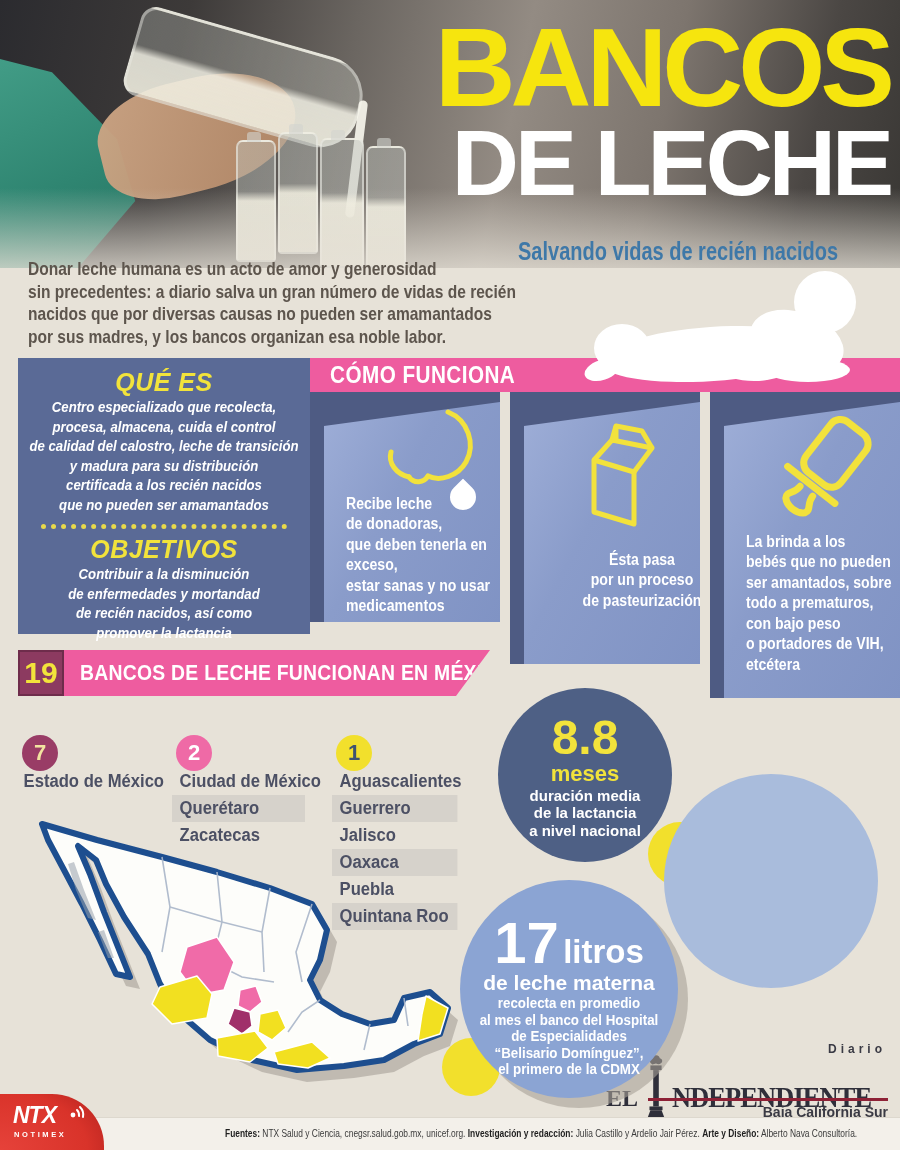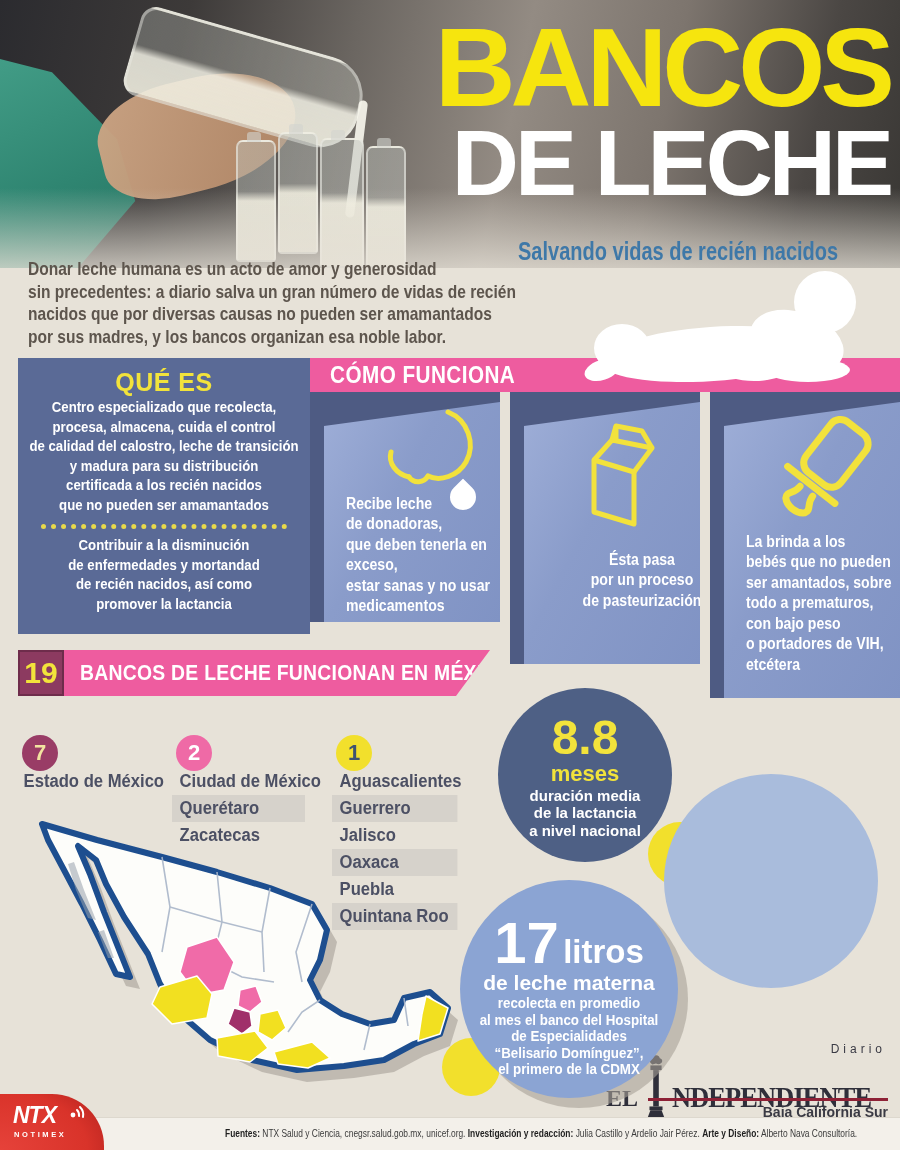--- a/index.html
+++ b/index.html
@@ -34,21 +34,21 @@
   
   .title-l1 { font-size:112px; font-weight:800; color:#f6e50e; letter-spacing:-5px; line-height:.92; }
   .title-l2 { font-size:93px; font-weight:800; color:#ffffff; letter-spacing:-4px; line-height:.95; }
   .title-wrap { top:16px; right:10px; text-align:right; }
   .subtitle { top:237px; right:62px; font-size:25px; font-weight:700; color:#3e78a8; white-space:nowrap;
     transform:scaleX(.80); transform-origin:right center; }
   .intro { top:258px; left:28px; width:585px; font-size:18.5px; font-weight:700; color:#5d554d;
     line-height:1.22; transform:scaleX(.84); transform-origin:left top; }
 
   
-  .que-panel { left:18px; top:358px; width:292px; height:276px; background:#5a6a96; }
+  .que-panel { left:18px; top:358px; width:292px; height:276px; background:#5a6a96;font-style:italic; }
   .sec-title { text-align:center; font-size:25px; font-weight:800; color:#f2e33b; letter-spacing:.5px; margin-top:10px; }
   .sec-body { color:#fff; font-size:15px; font-weight:700; text-align:center; line-height:1.3;
     width:330px; margin-left:-19px; transform:scaleX(.88); transform-origin:center top; }
   .dotline { width:246px; margin:10px auto 6px auto; border-top:5px dotted #e8d94a; }
 
   
   .pink-bar { left:310px; top:358px; width:590px; height:34px; background:#ee5c9f; }
   .pink-bar span { display:inline-block; margin-left:20px; line-height:34px; color:#fff;
     font-size:23px; font-weight:800; letter-spacing:.5px; white-space:nowrap;
     transform:scaleX(.9); transform-origin:left center; }
@@ -118,21 +118,21 @@
     transform:scaleX(.8); transform-origin:left center; width:860px; }
   .footer-line b { color:#1f1f1f; }
   .ntx { position:absolute; left:0; top:1094px; width:104px; height:56px;
     background:radial-gradient(120% 150% at 0% 100%, #e6423a 0%, #d9332a 70%, #b8241f 100%);
     border-radius:0 52px 0 0; z-index:6; }
   .ntx-name { position:absolute; left:13px; top:8px; color:#fff; font-size:23px; font-weight:800;
     font-style:italic; letter-spacing:-1px; }
   .ntx-sub { position:absolute; left:14px; top:36px; color:#fff; font-size:7.5px; font-weight:700; letter-spacing:2.6px; }
 
   .indep { position:absolute; left:606px; top:1042px; width:284px; height:78px; }
-  .indep-diario { position:absolute; right:4px; top:0; font-size:12px; font-weight:400;
+  .indep-diario { position:absolute; right:4px; top:0; font-size:12px; font-weight:700;
     letter-spacing:4px; color:#3a3a44; }
   .indep-row { position:absolute; left:0; top:10px; display:flex; align-items:flex-end;
     font-family:"Liberation Serif", serif; color:#2f2f3a; }
   .indep-el { font-size:24px; font-weight:700; line-height:1; margin-bottom:4px; }
   .indep-rest { font-size:30px; font-weight:600; letter-spacing:-1px; line-height:1; margin-bottom:2px;
     transform:scaleX(.88); transform-origin:left bottom; }
   .indep-rule { position:absolute; left:42px; right:2px; top:56px; height:3px; background:#8e2136; }
   .indep-region { position:absolute; right:2px; top:62px; font-size:14px; font-weight:800; color:#3a3a44; }
 
   svg { display:block; }
@@ -181,20 +181,21 @@
 
   <div class="abs que-panel">
     <div class="sec-title">QUÉ ES</div>
     <div class="sec-body pre">Centro especializado que recolecta,
 procesa, almacena, cuida el control
 de calidad del calostro, leche de transición
 y madura para su distribución
 certificada a los recién nacidos
 que no pueden ser amamantados</div>
     <div class="dotline"></div>
+    <div class="sec-title" style="margin-top:2px;">OBJETIVOS</div>
     <div class="sec-body pre">Contribuir a la disminución
 de enfermedades y mortandad
 de recién nacidos, así como
 promover la lactancia</div>
   </div>
 
   <div class="abs pink-bar">
     <span>CÓMO FUNCIONA</span>
   </div>
 

